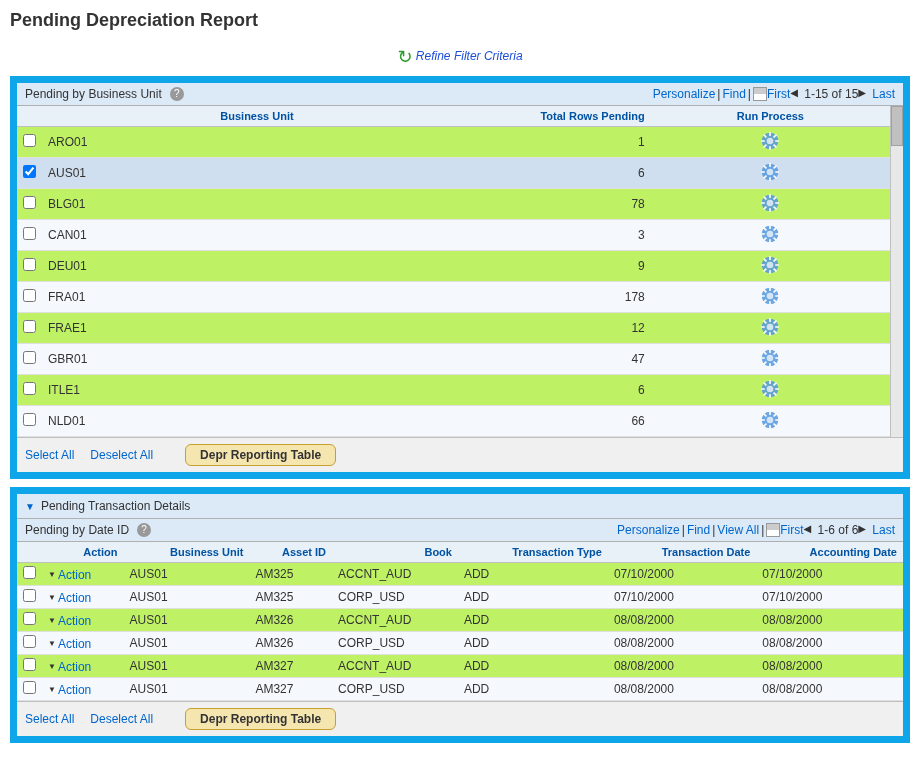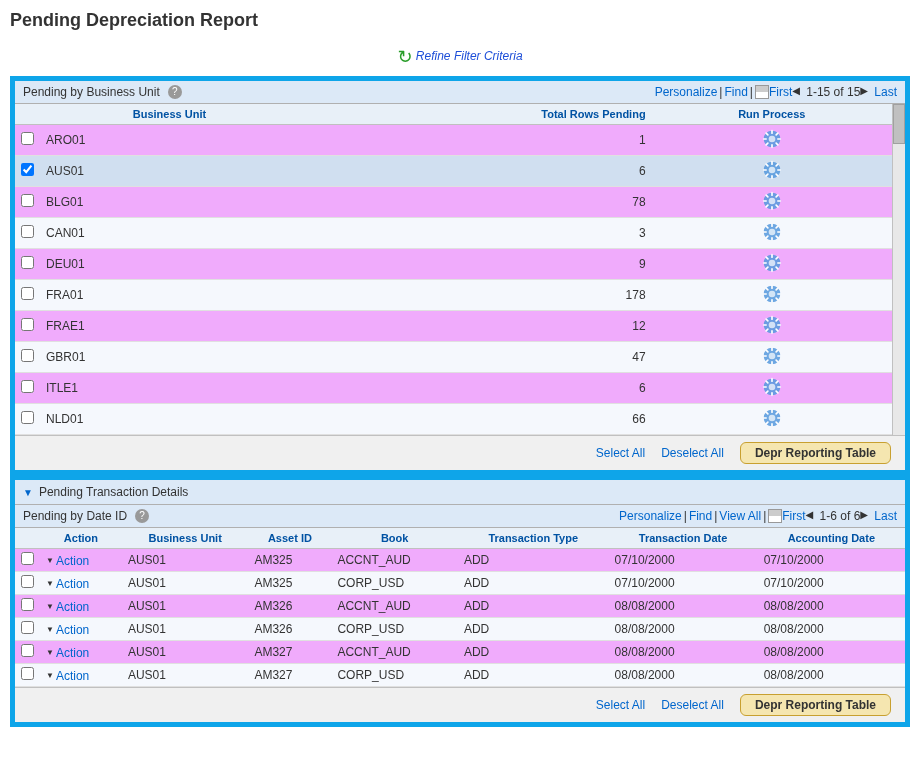--- a/index.html
+++ b/index.html
@@ -3,53 +3,53 @@
   <meta charset="utf-8">
   <style>
     * { box-sizing: border-box; margin: 0; padding: 0; }
     body { font-family: Arial, sans-serif; font-size: 12px; background: #fff; color: #333; padding: 10px; }
     
     h1 { font-size: 18px; font-weight: bold; color: #333; margin-bottom: 10px; padding-bottom: 5px; }
     
     .refine-bar { text-align: center; margin-bottom: 8px; }
     .refine-bar a { color: #1d4ed8; text-decoration: none; font-size: 12px; font-style: italic; }
     
-    .section { border: 5px solid #0ea5e9; margin-bottom: 0; background: #f0abfc; }
+    .section { border: 7px solid #0ea5e9; margin-bottom: 8px; background: #bef264; }
     
     .section-header { background: #dce9f7; padding: 4px 8px; display: flex; align-items: center; justify-content: space-between; border-bottom: 1px solid #b0b0b0; }
     .section-nav { display: flex; align-items: center; gap: 0; font-size: 12px; }
     .section-nav a { color: #0066cc; text-decoration: none; }
     .section-nav span { color: #333; }
     .nav-separator { color: #666; margin: 0 2px; }
     
     .help-icon { display: inline-block; width: 14px; height: 14px; border-radius: 50%; background: #999; color: #fff; text-align: center; line-height: 14px; font-size: 10px; margin-left: 4px; cursor: pointer; }
     
     .grid-icon { display: inline-block; width: 14px; height: 14px; border: 1px solid #999; background: linear-gradient(to bottom, #ccc 50%, #fff 50%); vertical-align: middle; cursor: pointer; }
     
     table { width: 100%; border-collapse: collapse; }
     
-    .col-header { background: #e8f0f8; color: #0052a3; font-weight: bold; padding: 4px 6px; border-bottom: 1px solid #c0c0c0; text-align: center; font-size: 11px; }
+    .col-header { background: #e8f0f8; color: #0052a3; font-weight: bold; padding: 4px 6px; border-bottom: 1px solid #c0c0c0; text-align: right; font-size: 11px; }
     .col-header.right { text-align: right; }
     .col-header.center { text-align: center; }
     
     td { padding: 3px 6px; border-bottom: 1px solid #e0e0e0; font-size: 12px; vertical-align: middle; }
     td.right { text-align: right; }
     td.center { text-align: center; }
     
     tr:nth-child(even) { background: #f5f8fd; }
     tr.selected { background: #d0dff0 !important; }
     
     .checkbox-cell { width: 22px; }
     
     input[type="checkbox"] { width: 13px; height: 13px; cursor: pointer; }
     
     .gear-btn { display: inline-flex; align-items: center; justify-content: center; width: 22px; height: 22px; cursor: pointer; }
     .gear-svg { width: 20px; height: 20px; }
     
-    .bottom-bar { padding: 6px 14px; display: flex; align-items: center; gap: 16px; background: #f0f0f0; border-top: 1px solid #c0c0c0; justify-content: flex-end; }
+    .bottom-bar { padding: 6px 8px; display: flex; align-items: center; gap: 32px; background: #f0f0f0; border-top: 1px solid #c0c0c0; justify-content: flex-start; }
     .bottom-left { display: flex; gap: 16px; }
     .bottom-bar a { color: #0066cc; text-decoration: none; font-size: 12px; }
     
     .depr-btn { background: #f5e6b0; border: 1px solid #c8a030; color: #333; padding: 3px 14px; cursor: pointer; font-size: 12px; border-radius: 6px; font-weight: bold; }
     .collapsible-header { background: #dce9f7; padding: 5px 8px; display: flex; align-items: center; gap: 6px; border-bottom: 1px solid #b0b0b0; }
     .collapse-arrow { color: #0066cc; cursor: pointer; font-size: 10px; }
     
     .action-dropdown { display: inline-flex; align-items: center; gap: 2px; color: #0066cc; cursor: pointer; font-size: 12px; }
     .action-dropdown .arrow { font-size: 8px; color: #333; }
     

